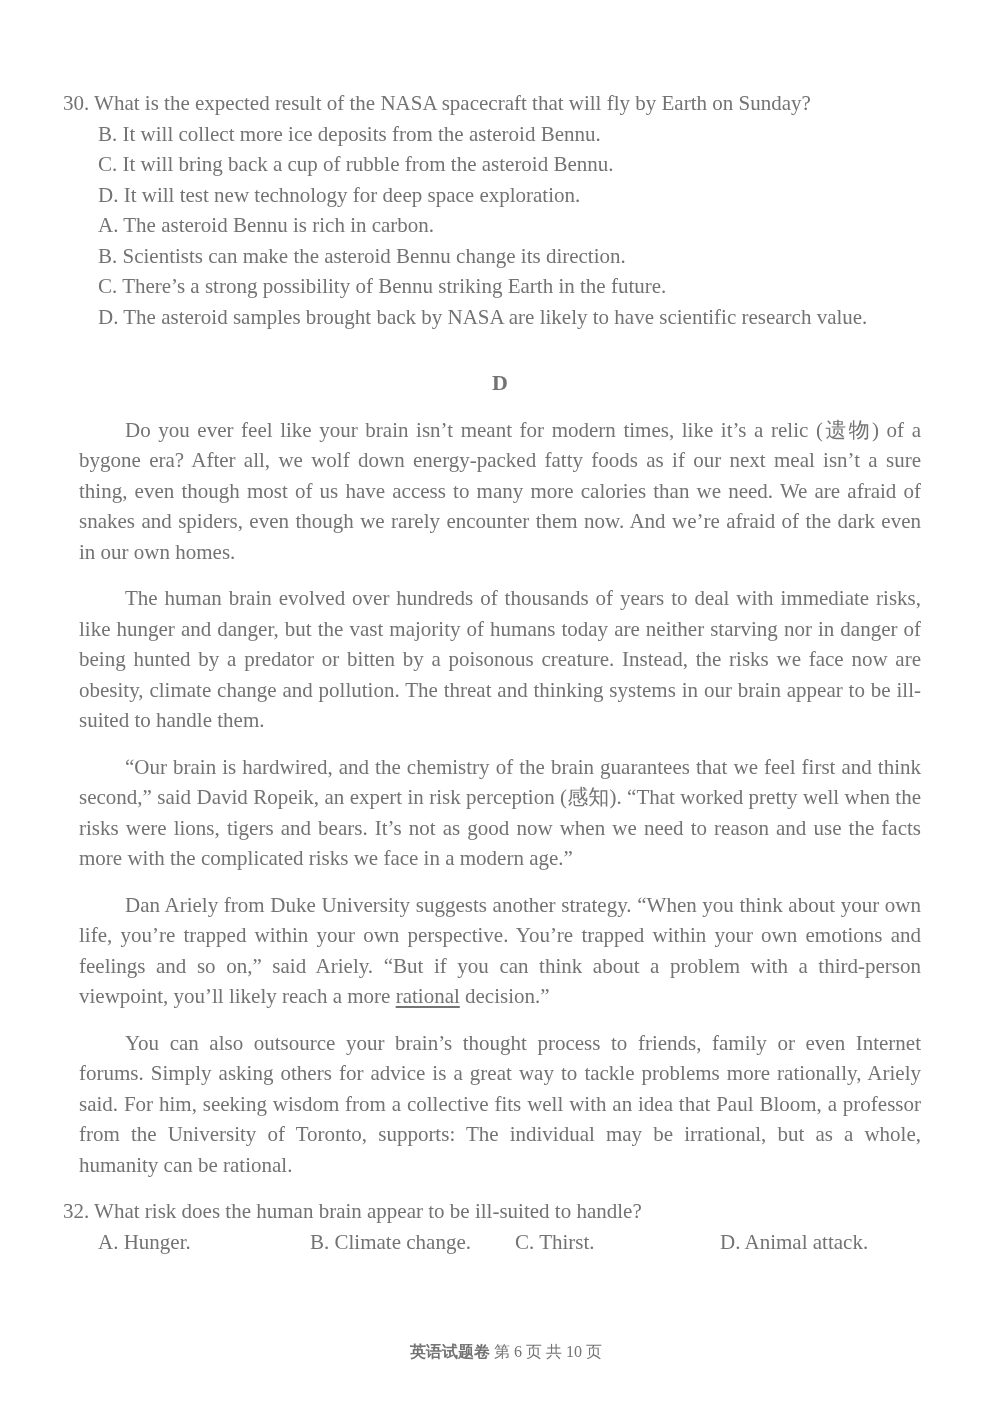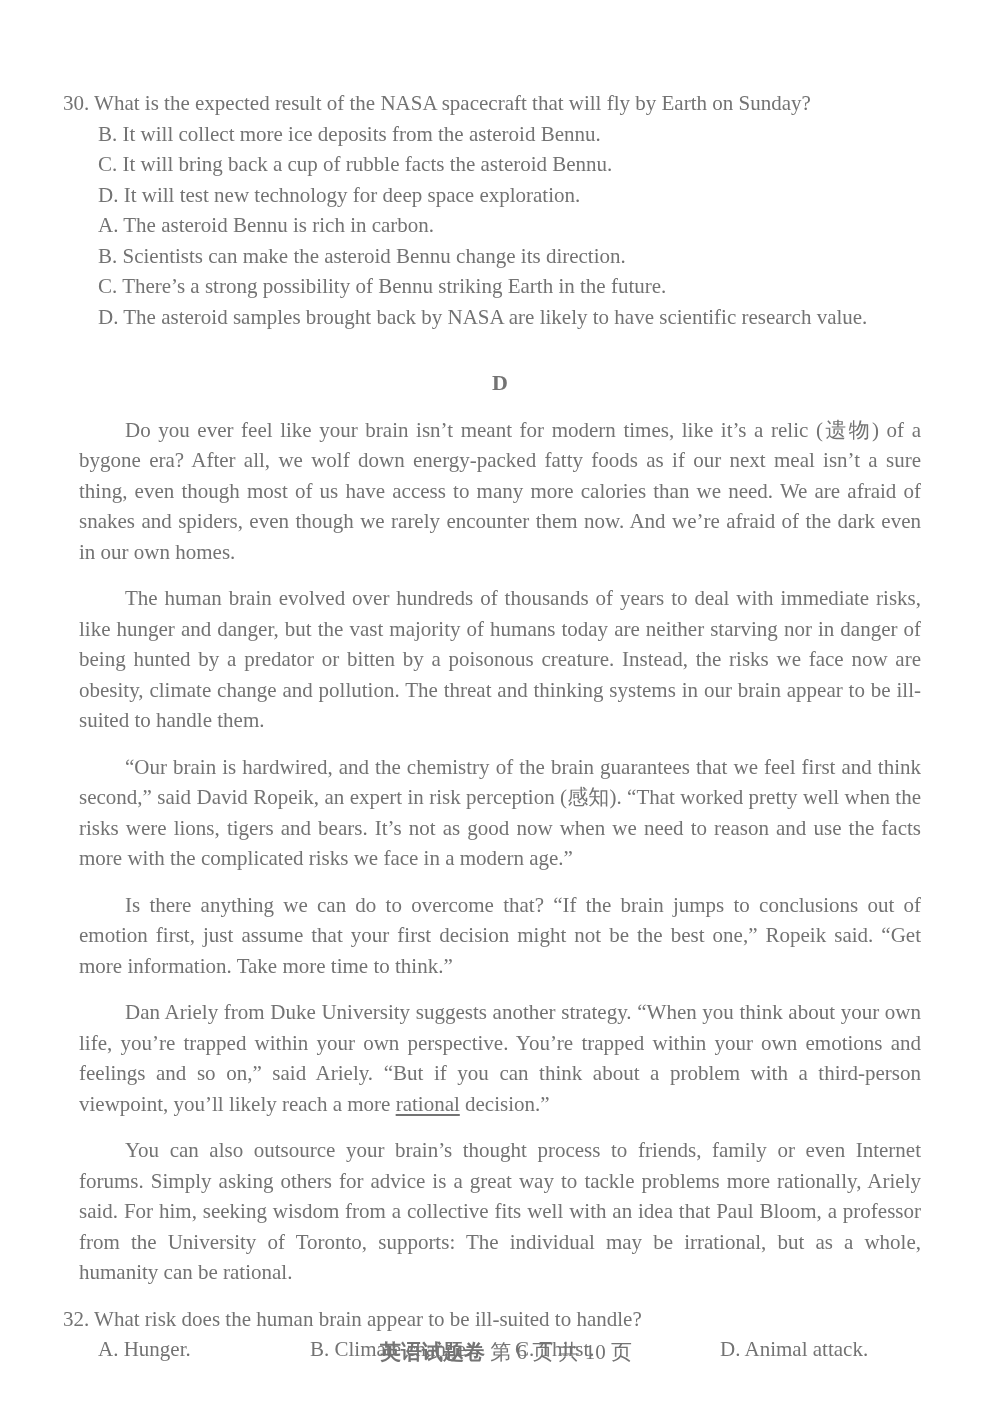--- a/index.html
+++ b/index.html
@@ -54,52 +54,51 @@
   .options-row .opt-a { width: 212px; flex: 0 0 auto; }
   .options-row .opt-b { width: 205px; flex: 0 0 auto; }
   .options-row .opt-c { width: 205px; flex: 0 0 auto; }
   .options-row .opt-d { flex: 0 0 auto; }
   .footer {
     position: absolute;
     left: 12px;
     right: 0;
     bottom: 46px;
     text-align: center;
-    font-size: 21px;
+    font-size: 16px;
     line-height: 28px;
   }
   .footer .doc-label {
     font-weight: bold;
   }
 </style>
 </head>
 <body>
 
 <div class="page">
 
   <section>
     <p class="q-stem">30. What is the expected result of the NASA spacecraft that will fly by Earth on Sunday?</p>
     <p class="q-option">B. It will collect more ice deposits from the asteroid Bennu.</p>
-    <p class="q-option">C. It will bring back a cup of rubble facts the asteroid Bennu.</p>
+    <p class="q-option">C. It will bring back a cup of rubble from the asteroid Bennu.</p>
     <p class="q-option">D. It will test new technology for deep space exploration.</p>
   </section>
 
   <section>
     <p class="q-option">A. The asteroid Bennu is rich in carbon.</p>
     <p class="q-option">B. Scientists can make the asteroid Bennu change its direction.</p>
     <p class="q-option">C. There’s a strong possibility of Bennu striking Earth in the future.</p>
     <p class="q-option">D. The asteroid samples brought back by NASA are likely to have scientific research value.</p>
   </section>
 
   <section>
     <h2 class="section-heading">D</h2>
     <p class="para">Do you ever feel like your brain isn’t meant for modern times, like it’s a relic (遗物) of a bygone era? After all, we wolf down energy-packed fatty foods as if our next meal isn’t a sure thing, even though most of us have access to many more calories than we need. We are afraid of snakes and spiders, even though we rarely encounter them now. And we’re afraid of the dark even in our own homes.</p>
     <p class="para">The human brain evolved over hundreds of thousands of years to deal with immediate risks, like hunger and danger, but the vast majority of humans today are neither starving nor in danger of being hunted by a predator or bitten by a poisonous creature. Instead, the risks we face now are obesity, climate change and pollution. The threat and thinking systems in our brain appear to be ill-suited to handle them.</p>
     <p class="para">“Our brain is hardwired, and the chemistry of the brain guarantees that we feel first and think second,” said David Ropeik, an expert in risk perception (感知). “That worked pretty well when the risks were lions, tigers and bears. It’s not as good now when we need to reason and use the facts more with the complicated risks we face in a modern age.”</p>
-    <p class="para">Is there anything we can do to overcome that? “If the brain jumps to conclusions out of emotion first, just assume that your first decision might not be the best one,” Ropeik said. “Get more information. Take more time to think.”</p>
     <p class="para"><span>Dan Ariely from Duke University suggests another strategy. “When you think about your own life, you’re trapped within your own perspective. You’re trapped within your own emotions and feelings and so on,” said Ariely. “But if you can think about a problem with a third-person viewpoint, you’ll likely reach a more </span><span class="u">rational</span><span> decision.”</span></p>
     <p class="para">You can also outsource your brain’s thought process to friends, family or even Internet forums. Simply asking others for advice is a great way to tackle problems more rationally, Ariely said. For him, seeking wisdom from a collective fits well with an idea that Paul Bloom, a professor from the University of Toronto, supports: The individual may be irrational, but as a whole, humanity can be rational.</p>
   </section>
 
   <section>
     <p class="q-stem">32. What risk does the human brain appear to be ill-suited to handle?</p>
     <div class="options-row">
       <span class="opt-a">A. Hunger.</span>
       <span class="opt-b">B. Climate change.</span>
       <span class="opt-c">C. Thirst.</span>

